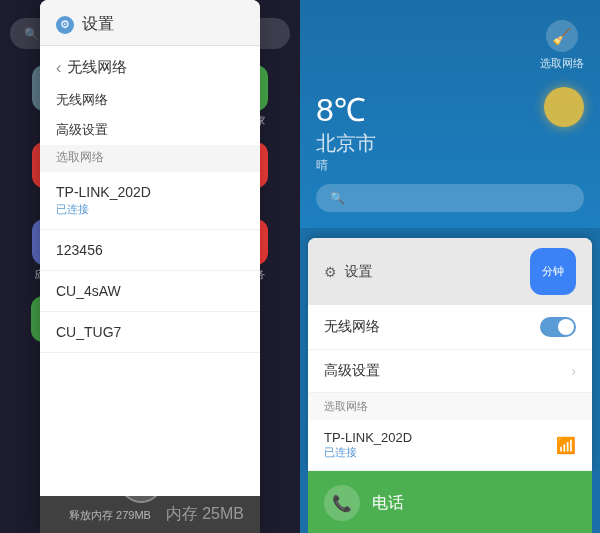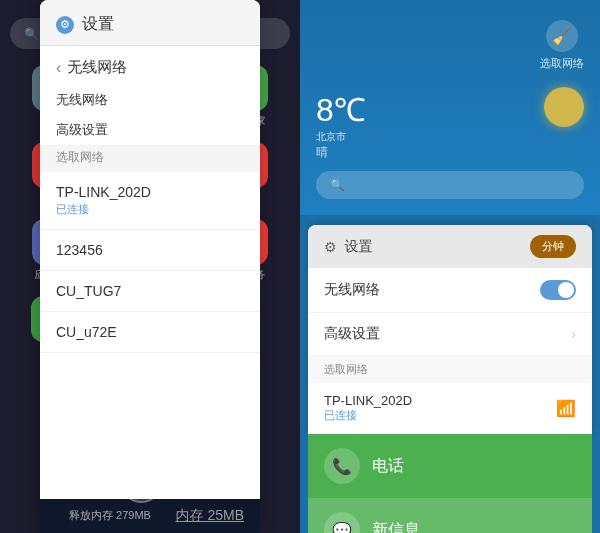--- a/index.html
+++ b/index.html
@@ -177,25 +177,24 @@
     }
 
     .network-connected {
       font-size: 11px;
       color: #5b9bd5;
       margin-top: 2px;
     }
 
     .memory-bar {
       padding: 8px 16px;
-      font-size: 14px;
+      font-size: 16px;
       color: #999;
-      background: #0f172a;
+      background: #404040;
       text-align: right;
-      text-decoration: underline;
     }
 
     
     .close-btn {
       position: absolute;
       bottom: 30px;
       left: 50%;
       transform: translateX(-70%);
       width: 44px;
       height: 44px;
@@ -272,21 +271,21 @@
       margin-bottom: 10px;
     }
 
     .weather-temp {
       font-size: 32px;
       color: white;
       font-weight: 300;
     }
 
     .weather-city {
-      font-size: 10px;
+      font-size: 20px;
       color: rgba(255,255,255,0.8);
     }
 
     .weather-condition {
       font-size: 12px;
       color: rgba(255,255,255,0.7);
     }
 
     .sun-icon {
       width: 40px;
@@ -336,23 +335,23 @@
       align-items: center;
       gap: 8px;
     }
 
     .settings-card-title {
       font-size: 14px;
       color: #444;
     }
 
     .share-btn {
-      background: #a16207;
-      color: white;
-      padding: 4px 12px;
+      background: #3b82f6;
+      color: white;
+      padding: 16px 12px;
       border-radius: 12px;
       font-size: 11px;
       cursor: pointer;
     }
 
     .settings-card-body {
       padding: 0;
     }
 
     .settings-row {
@@ -567,24 +566,24 @@
 
     <div class="network-list">
       <div class="network-item">
         <div class="network-name">TP-LINK_202D</div>
         <div class="network-connected">已连接</div>
       </div>
       <div class="network-item">
         <div class="network-name">123456</div>
       </div>
       <div class="network-item">
+        <div class="network-name">CU_4sAW</div>
+      </div>
+      <div class="network-item">
         <div class="network-name">CU_TUG7</div>
-      </div>
-      <div class="network-item">
-        <div class="network-name">CU_u72E</div>
       </div>
     </div>
 
     <div class="memory-bar">
       <span>内存 25MB</span>
     </div>
   </div>
 
   <div class="close-btn">
     <span>×</span>

